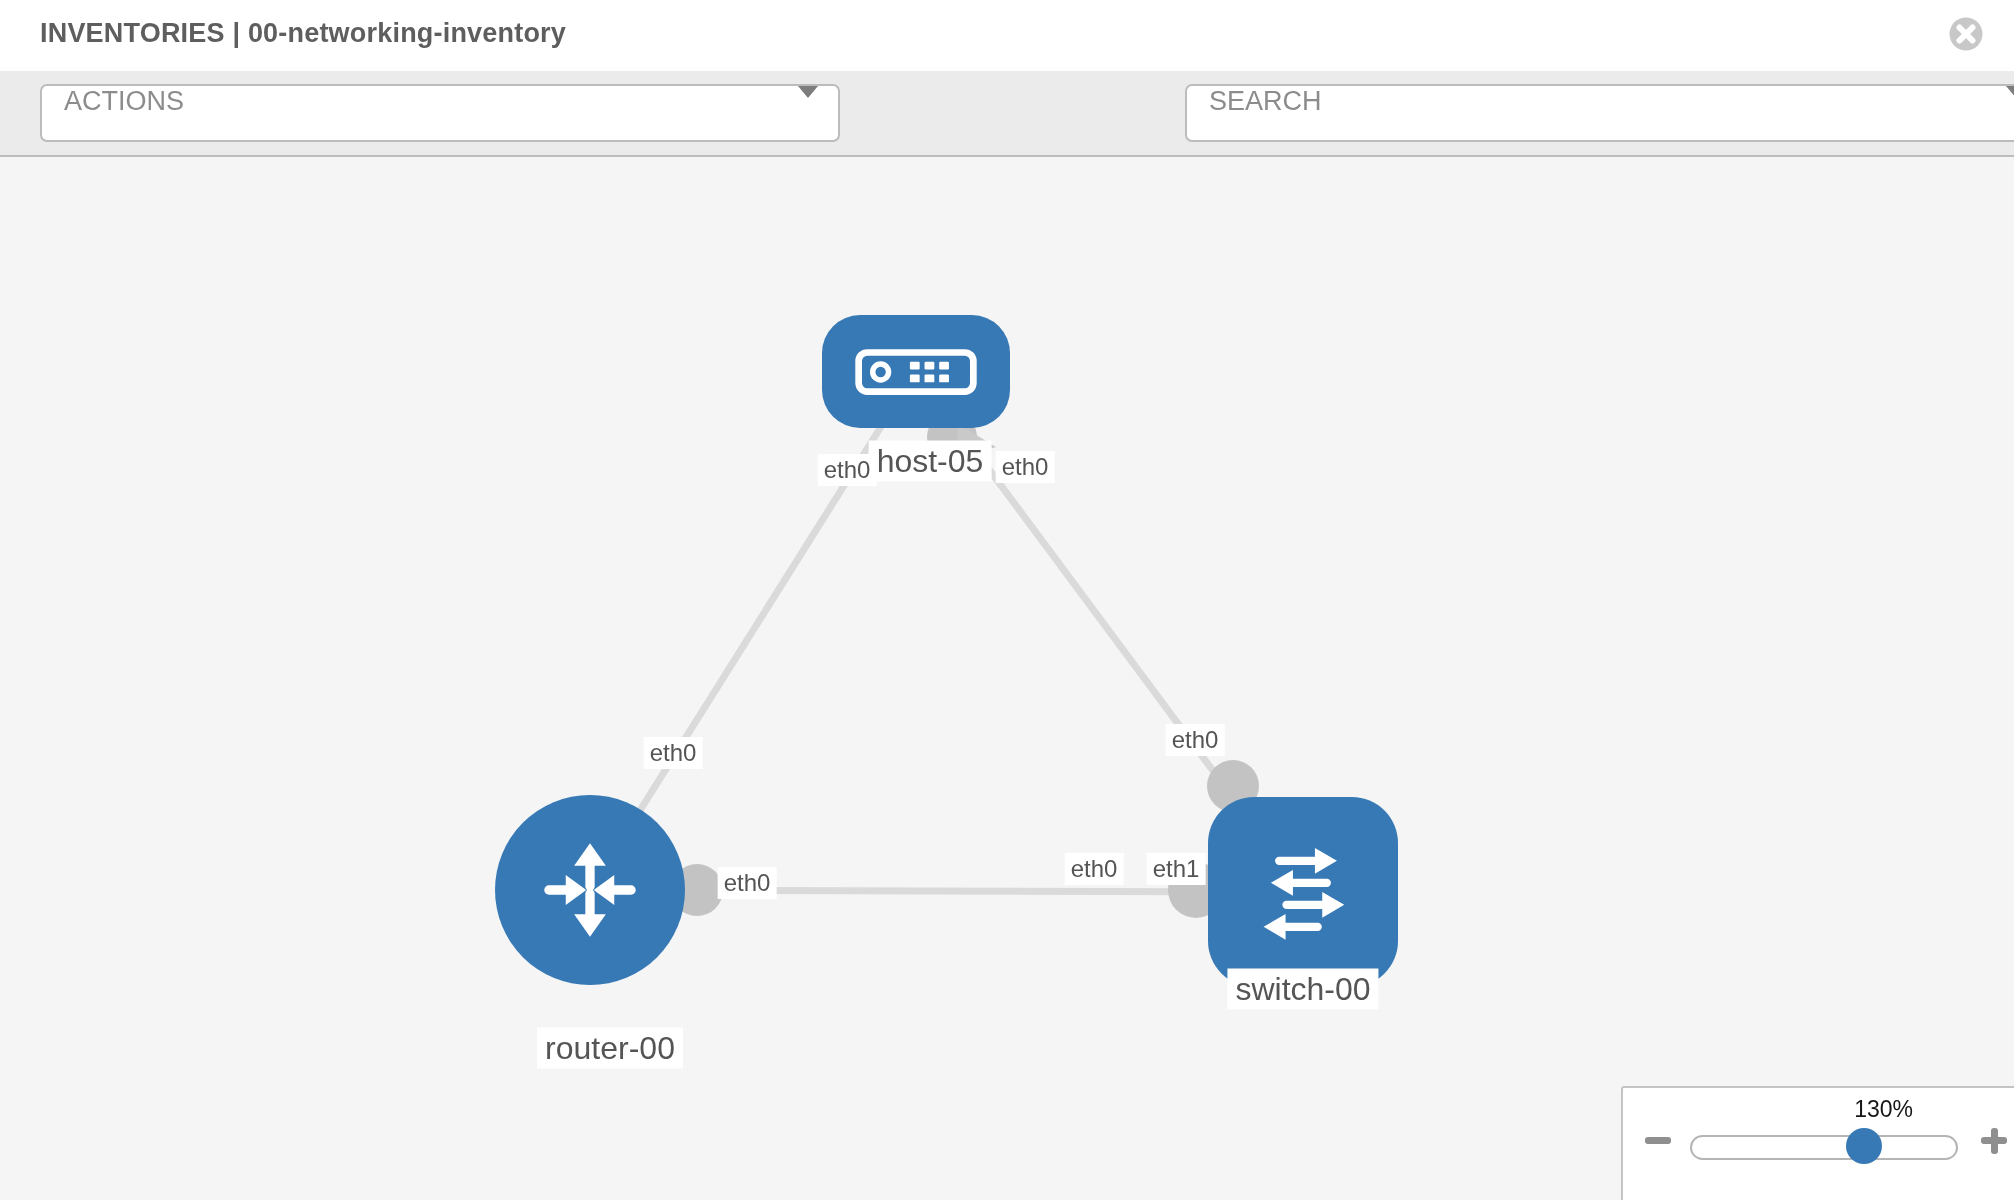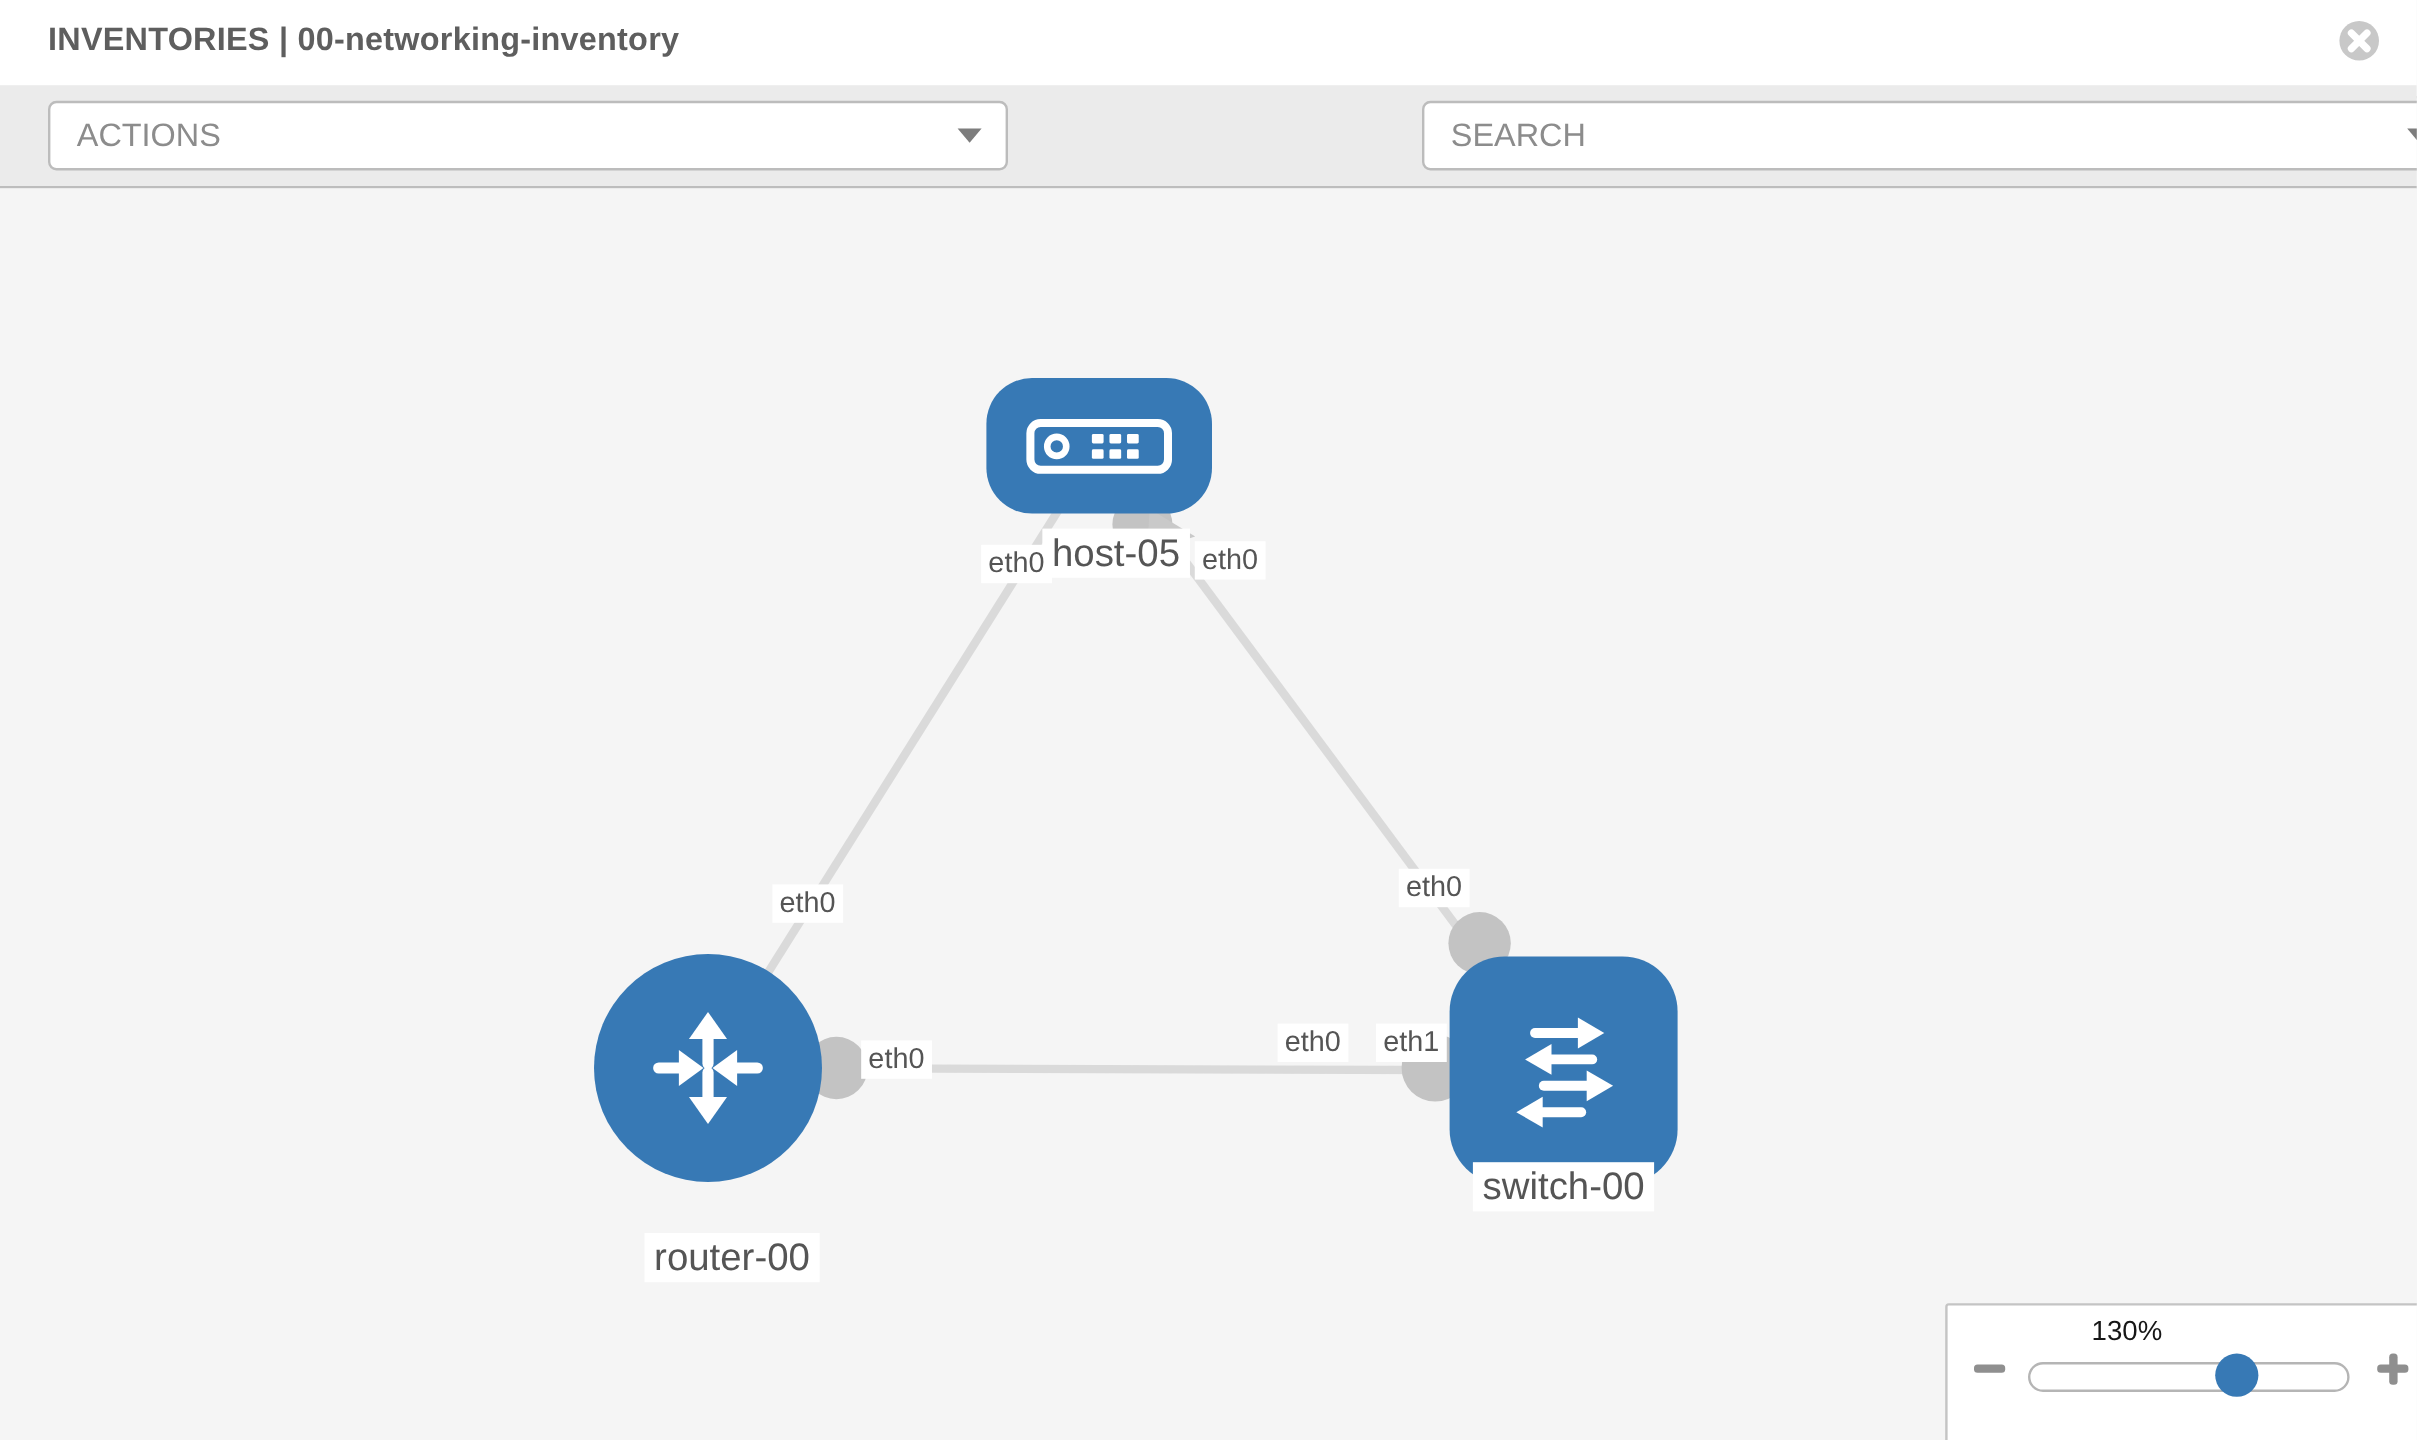--- a/index.html
+++ b/index.html
@@ -21,21 +21,21 @@
     border:none; background:transparent; padding:0; cursor:pointer;
   }
   
   .tbar{
     position:absolute; left:0; top:71px; width:2014px; height:86px;
     background:#ebebeb; border-bottom:2px solid #bdbdbd; box-sizing:border-box;
   }
   .select{
     position:absolute; top:13px; height:58px; box-sizing:border-box;
     background:#ffffff; border:2px solid #bcbcbc; border-radius:7px;
-    display:flex; align-items:center; justify-content:space-between;
+    display:flex; align-items:flex-start; justify-content:space-between;
     padding:0 20px 0 22px; color:#8c8c8c; font-size:27px; cursor:pointer;
   }
   .select .caret{
     width:0; height:0; border-left:10px solid transparent; border-right:10px solid transparent;
     border-top:12px solid #7d7d7d;
   }
   .sel-actions{ left:40px;  width:800px; }
   .sel-search { left:1185px; width:863px; }
   .tool-btn{
     position:absolute; top:92px; width:44px; height:44px; padding:0;
@@ -68,21 +68,21 @@
   .if-rh-mid     { left:673px;  top:596px; }
   .if-hs-mid     { left:1195px; top:583px; }
   .if-router-side{ left:747px;  top:726px; }
   .if-sw-under   { left:1094px; top:712px; z-index:4; }
   .if-sw-over    { left:1176px; top:712px; z-index:5; }
   
   .zoomer{
     position:absolute; left:1621px; top:929px; width:400px; height:130px;
     background:#ffffff; border:2px solid #c4c4c4; border-radius:3px; box-sizing:border-box; z-index:6;
   }
-  .zoom-val{ position:absolute; left:120px; top:8px; width:170px; text-align:left;
+  .zoom-val{ position:absolute; left:120px; top:8px; width:170px; text-align:right;
     font-size:23px; color:#161616; }
   .zoom-track{
     position:absolute; left:67px; top:47px; width:268px; height:25px; box-sizing:border-box;
     background:#ffffff; border:2px solid #b5b5b5; border-radius:13px; cursor:pointer;
   }
   .zoom-knob{
     position:absolute; left:223px; top:40px; width:36px; height:36px;
     border-radius:50%; background:#3779b5; border:none; padding:0; cursor:pointer;
   }
   .zbtn{ position:absolute; top:32px; width:40px; height:40px; background:transparent; border:none; padding:0; cursor:pointer; }

